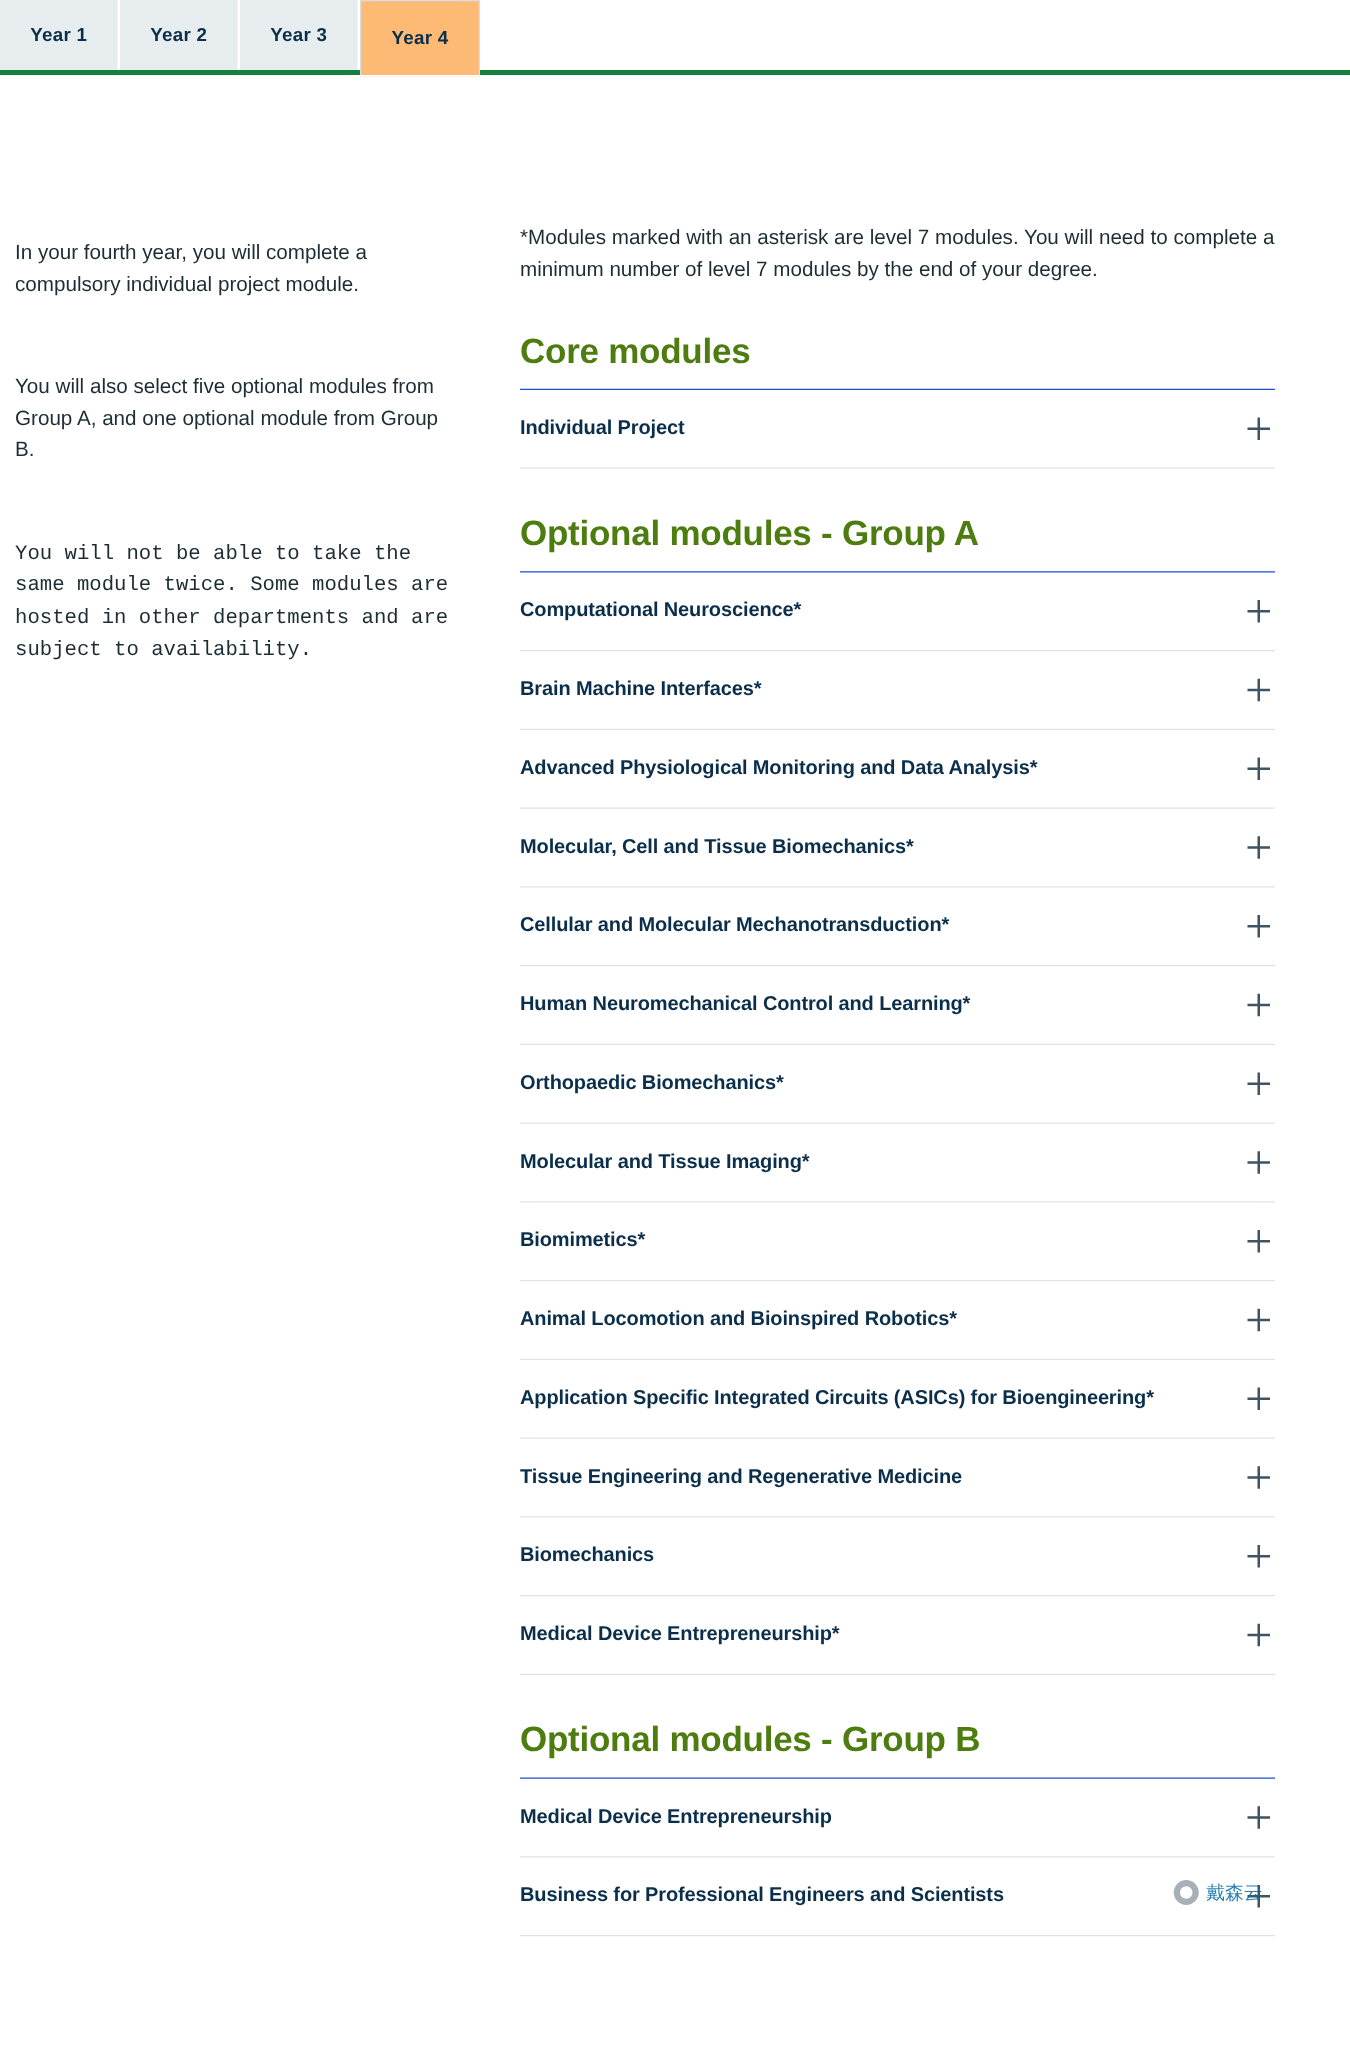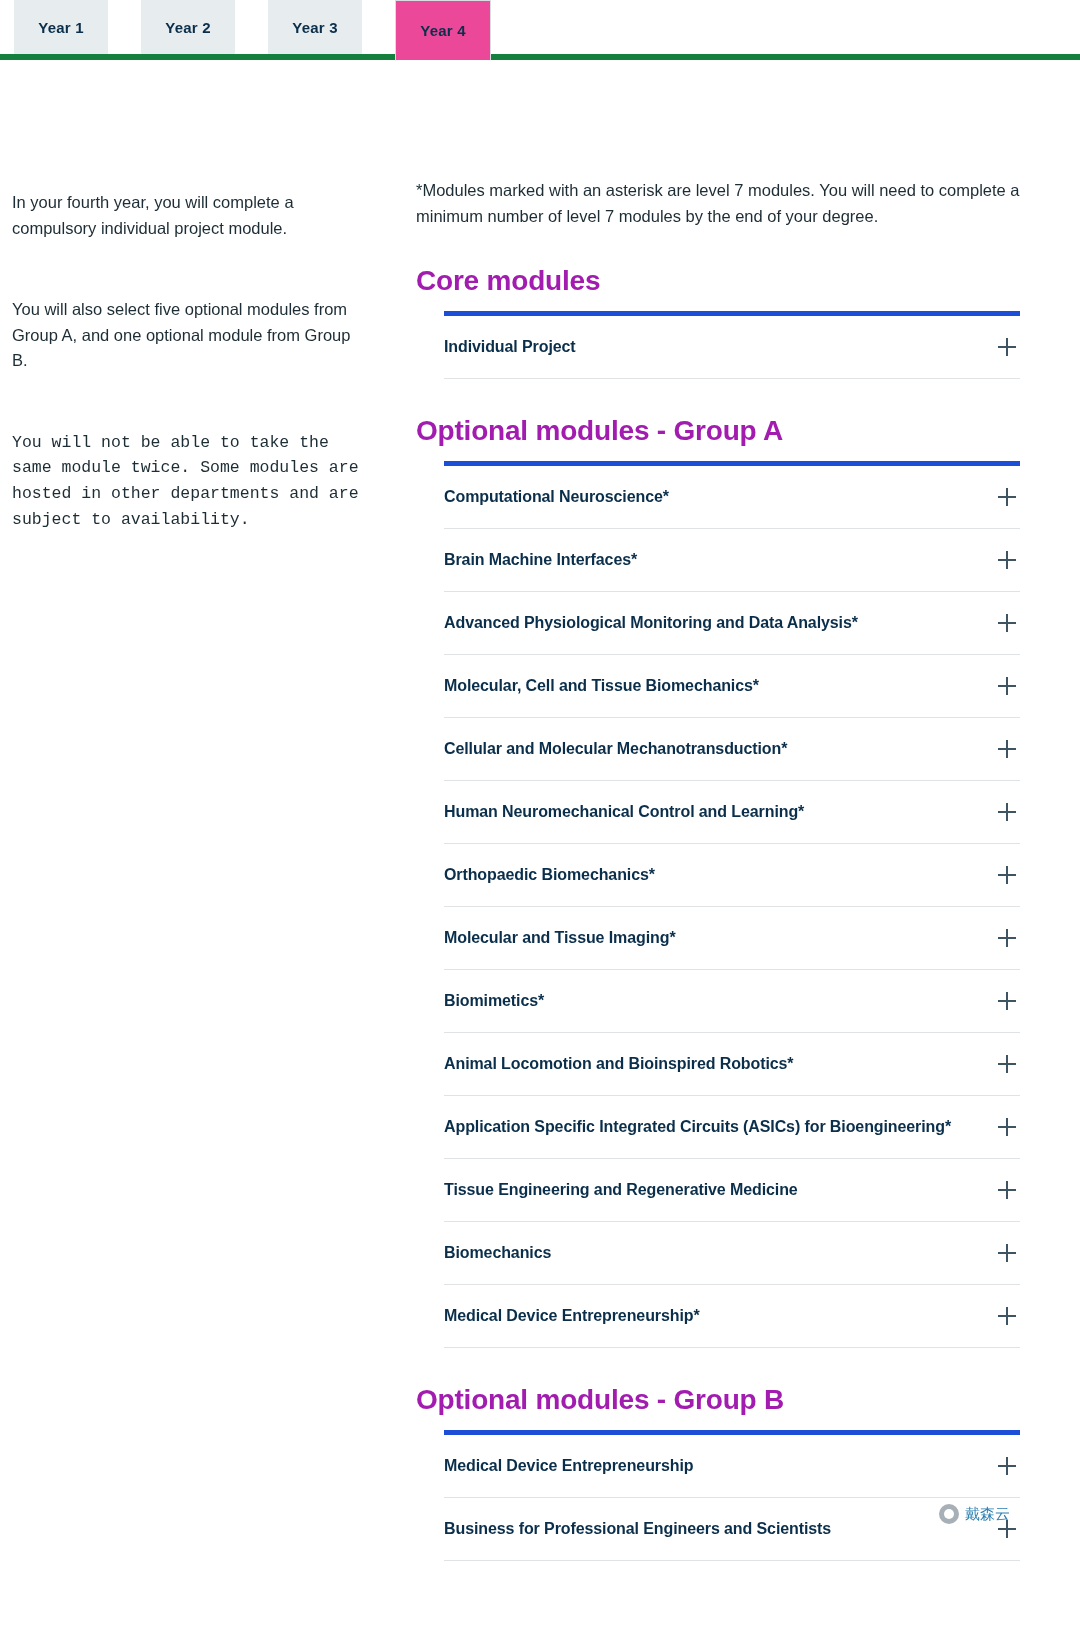--- a/index.html
+++ b/index.html
@@ -14,39 +14,38 @@
     min-height: 1644px;
     position: relative;
     background: #ffffff;
   }
 
   
   .tabs {
     display: flex;
     align-items: stretch;
     height: 60px;
-    border-bottom: 6px solid #15803d;
-    padding-left: 14px;
-    gap: 31px;
+    border-bottom: 4px solid #15803d;
+    padding-left: 0;
   }
   .tab {
     width: 96px;
     display: flex;
     align-items: center;
     justify-content: center;
     font-size: 15px;
     font-weight: bold;
     color: #0b2f4b;
     background: #e7ecef;
     border-right: 2px solid #ffffff;
     cursor: pointer;
     letter-spacing: 0.2px;
   }
   .tab.active {
-    background: #ec4899;
+    background: #fdba74;
     border-right: 1px solid #d9dde1;
     border-left: 1px solid #d9dde1;
     border-top: 1px solid #d9dde1;
     border-bottom: 1px solid #ffffff;
     position: relative;
     top: 0;
     height: 61px;
   }
 
   
@@ -73,29 +72,28 @@
   .note {
     font-size: 16.5px;
     line-height: 1.55;
     color: #1d2d35;
     margin: 0 0 36px 0;
     max-width: 620px;
   }
   h2.section-title {
     font-size: 28px;
     font-weight: bold;
-    color: #a21caf;
+    color: #4d7c0f;
     margin: 0 0 14px 0;
     letter-spacing: -0.2px;
   }
   .group-spacer { height: 36px; }
 
   .accordion {
-    border-top: 5px solid #1d4ed8;
-    margin-left: 28px;
+    border-top: 1px solid #1d4ed8;
   }
   .acc-item {
     border-bottom: 1px solid #dfe3e6;
     display: flex;
     align-items: center;
     justify-content: space-between;
     padding: 22px 4px 22px 0;
     cursor: pointer;
   }
   .acc-label {

